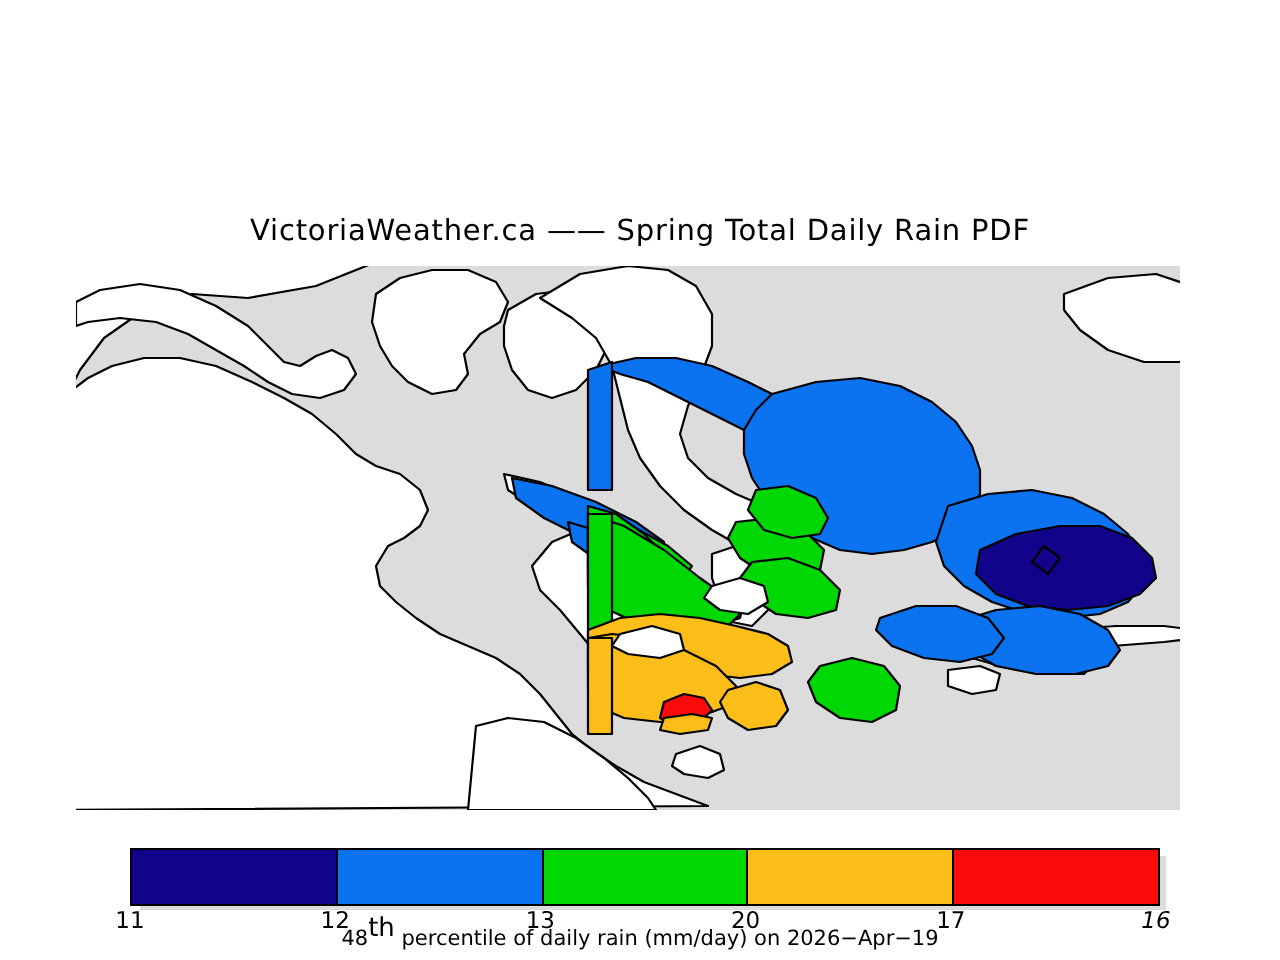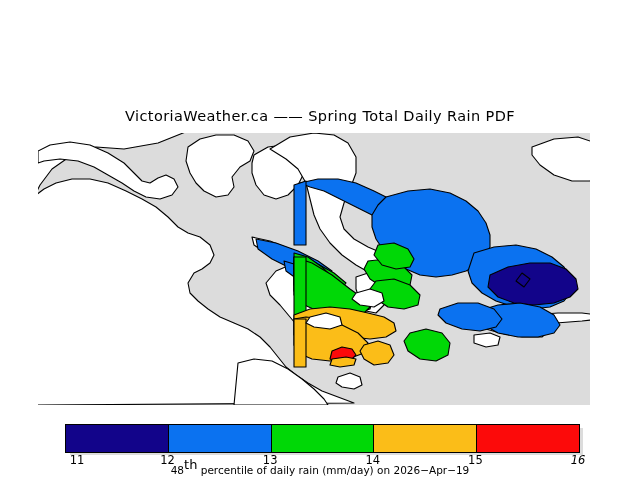--- a/index.html
+++ b/index.html
@@ -239,25 +239,25 @@
   <div id="colorbar-area">
     <div id="colorbar-shadow"></div>
     <div id="colorbar">
       <div class="cb-seg" style="background: rgb(18, 4, 138);"></div>
       <div class="cb-seg" style="background: rgb(11, 114, 240);"></div>
       <div class="cb-seg" style="background: rgb(0, 216, 6);"></div>
       <div class="cb-seg" style="background: rgb(251, 189, 24);"></div>
       <div class="cb-seg" style="background: rgb(252, 10, 10);"></div>
     </div>
     <div id="colorbar-ticks">
-        <div class="cb-tick" style="left: 12px; text-align: right;">11</div>
+        <div class="cb-tick" style="left: 0px; text-align: right;">11</div>
         <div class="cb-tick" style="left: 102.6px;">12</div>
         <div class="cb-tick" style="left: 205.2px;">13</div>
-        <div class="cb-tick" style="left: 307.8px;">14</div>
-        <div class="cb-tick" style="left: 410.4px;">15</div>
+        <div class="cb-tick" style="left: 307.8px;">20</div>
+        <div class="cb-tick" style="left: 410.4px;">17</div>
         <div class="cb-tick" style="left: 513px; font-style: italic;">16</div>
       </div>
   </div>
 
   <div id="colorbar-caption">
     <span>48</span><sup>th</sup><span> percentile of daily rain (mm/day) on 2026−Apr−19</span>
   </div>
 
 </div>
 

